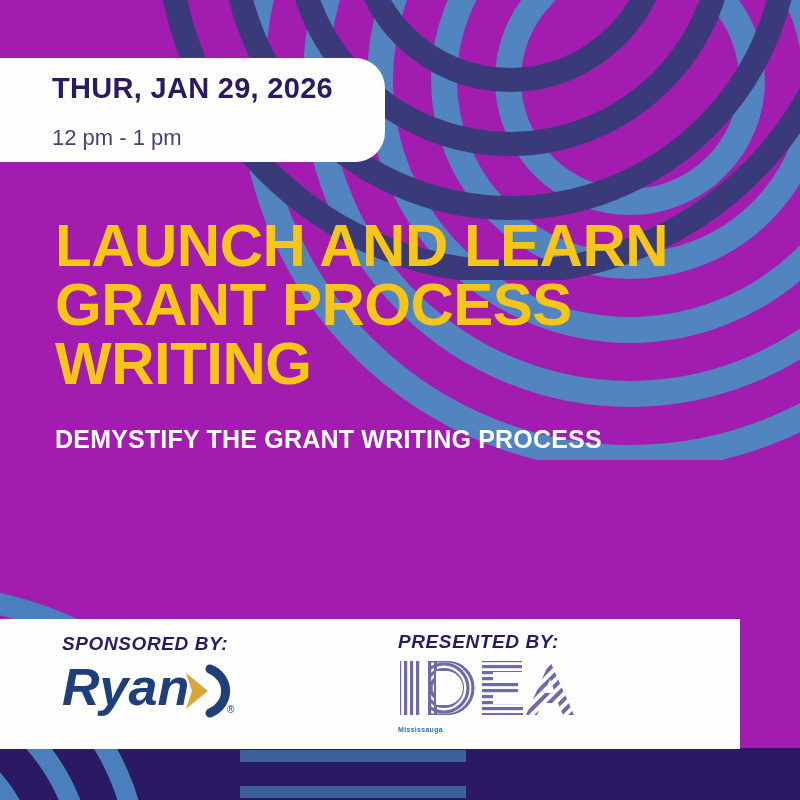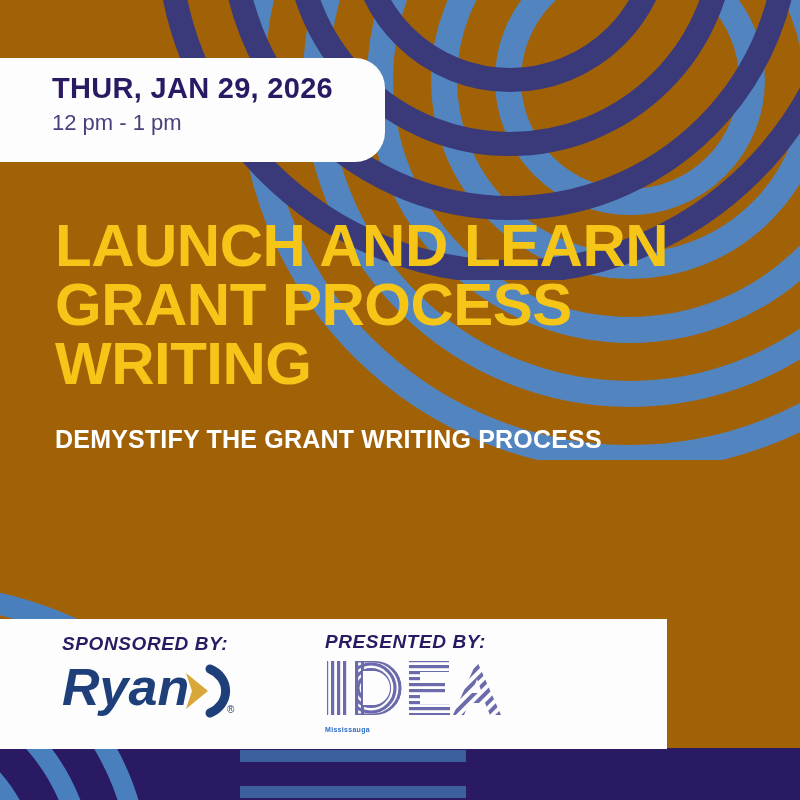--- a/index.html
+++ b/index.html
@@ -8,21 +8,21 @@
     background: #ffffff;
   }
   body {
     font-family: "Liberation Sans", sans-serif;
   }
   #poster {
     position: relative;
     width: 800px;
     height: 800px;
     overflow: hidden;
-    background: #a16207;
+    background: #a21caf;
   }
 
   
   .arc-layer {
     position: absolute;
     pointer-events: none;
   }
   #arcs-topright {
     top: -300px;
     right: -210px;
@@ -54,21 +54,21 @@
     letter-spacing: 0.3px;
     color: #2a1a63;
     line-height: 1.15;
     white-space: nowrap;
   }
   #date-time {
     font-size: 22px;
     font-weight: normal;
     color: #4a3f7a;
     line-height: 1.3;
-    margin-top: 4px;
+    margin-top: 19px;
     white-space: nowrap;
   }
 
   
   #headline {
     position: absolute;
     left: 55px;
     top: 207px;
     width: 610px;
     color: #F5C518;
@@ -94,21 +94,21 @@
     letter-spacing: 0.2px;
     z-index: 4;
   }
   #subhead .sh-line { display: block; white-space: nowrap; }
 
   
   #footer {
     position: absolute;
     left: 0;
     top: 619px;
-    width: 667px;
+    width: 740px;
     height: 130px;
     background: #fdfdfd;
     z-index: 6;
   }
   #footer-left {
     position: absolute;
     left: 62px;
     top: 14px;
     width: 330px;
   }

